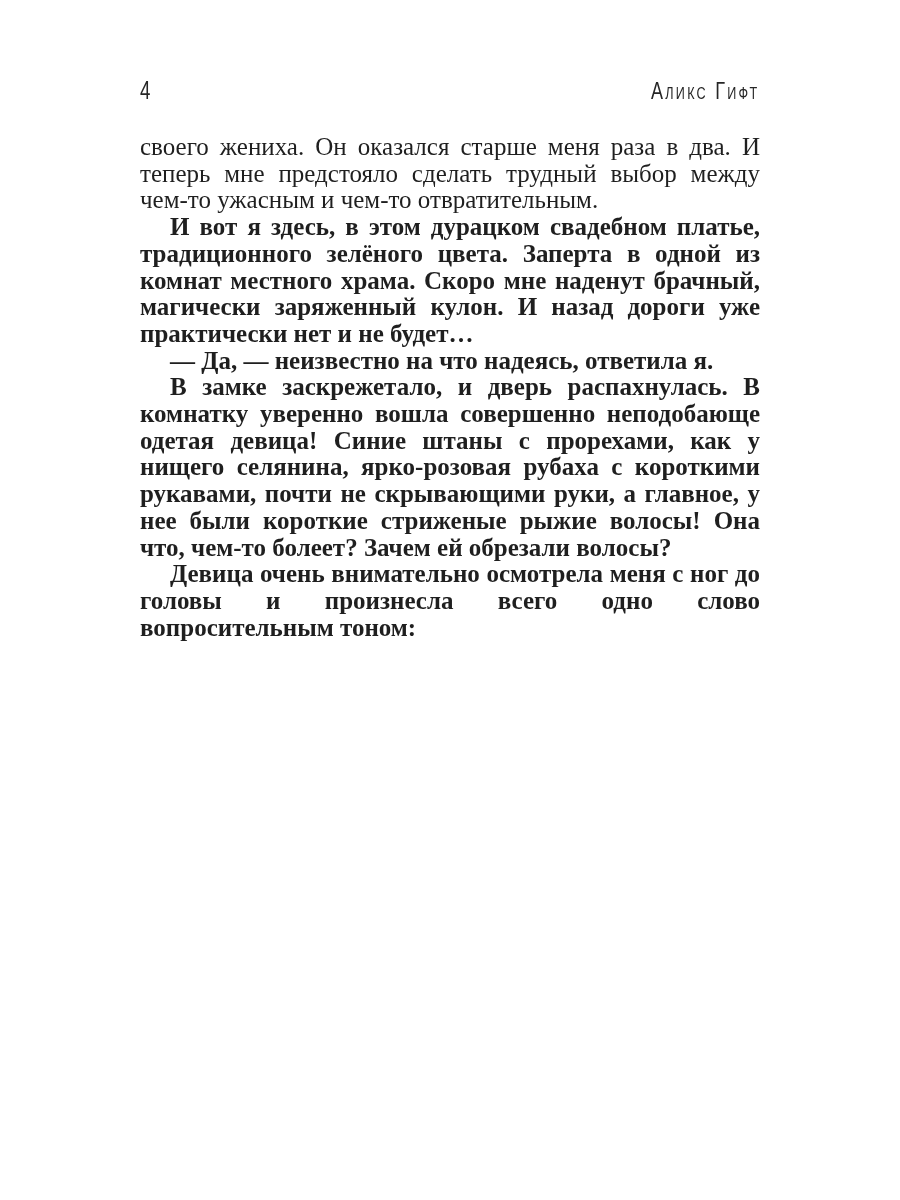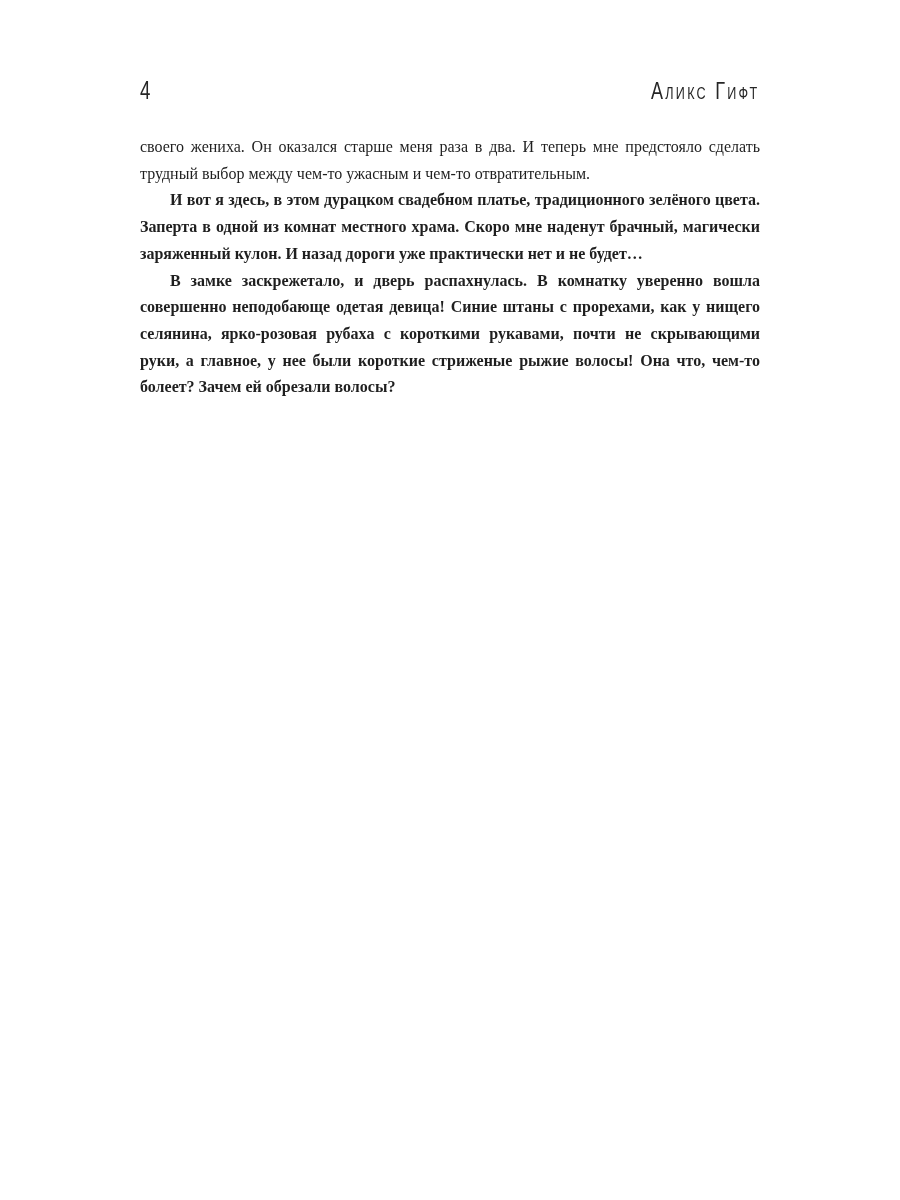--- a/index.html
+++ b/index.html
@@ -35,21 +35,21 @@
     font-size: 20px;
     font-variant: small-caps;
     font-weight: 500;
     letter-spacing: 2.5px;
     transform: scaleY(1.15) scaleX(0.9);
     transform-origin: right bottom;
   }
   .page-text {
     margin-top: 26px;
     font-family: "Liberation Serif", serif;
-    font-size: 16px;
+    font-size: 25px;
     line-height: 26.7px;
     color: #1f1f1f;
     text-align: justify;
   }
   .page-text p {
     margin: 0;
     padding: 0;
   }
   .page-text p.indent {
     text-indent: 30px;
@@ -60,15 +60,17 @@
 <body>
 
 <div class="book-page">
   <div class="page-header">
     <span class="page-number">4</span>
     <span class="running-title">Аликс Гифт</span>
   </div>
   <div class="page-text">
       <p class="no-indent">своего жениха. Он оказался старше меня раза в два. И теперь мне предстояло сделать трудный выбор между чем-то ужасным и чем-то отвратительным.</p>
       <p class="indent">И вот я здесь, в этом дурацком свадебном платье, традиционного зелёного цвета. Заперта в одной из комнат местного храма. Скоро мне наденут брачный, магически заряженный кулон. И назад дороги уже практически нет и не будет…</p>
+      <p class="indent">— Да, — неизвестно на что надеясь, ответила я.</p>
       <p class="indent">В замке заскрежетало, и дверь распахнулась. В комнатку уверенно вошла совершенно неподобающе одетая девица! Синие штаны с прорехами, как у нищего селянина, ярко-розовая рубаха с короткими рукавами, почти не скрывающими руки, а главное, у нее были короткие стриженые рыжие волосы! Она что, чем-то болеет? Зачем ей обрезали волосы?</p>
+      <p class="indent">Девица очень внимательно осмотрела меня с ног до головы и произнесла всего одно слово вопросительным тоном:</p>
     </div>
 </div>
 
 </body></html>

